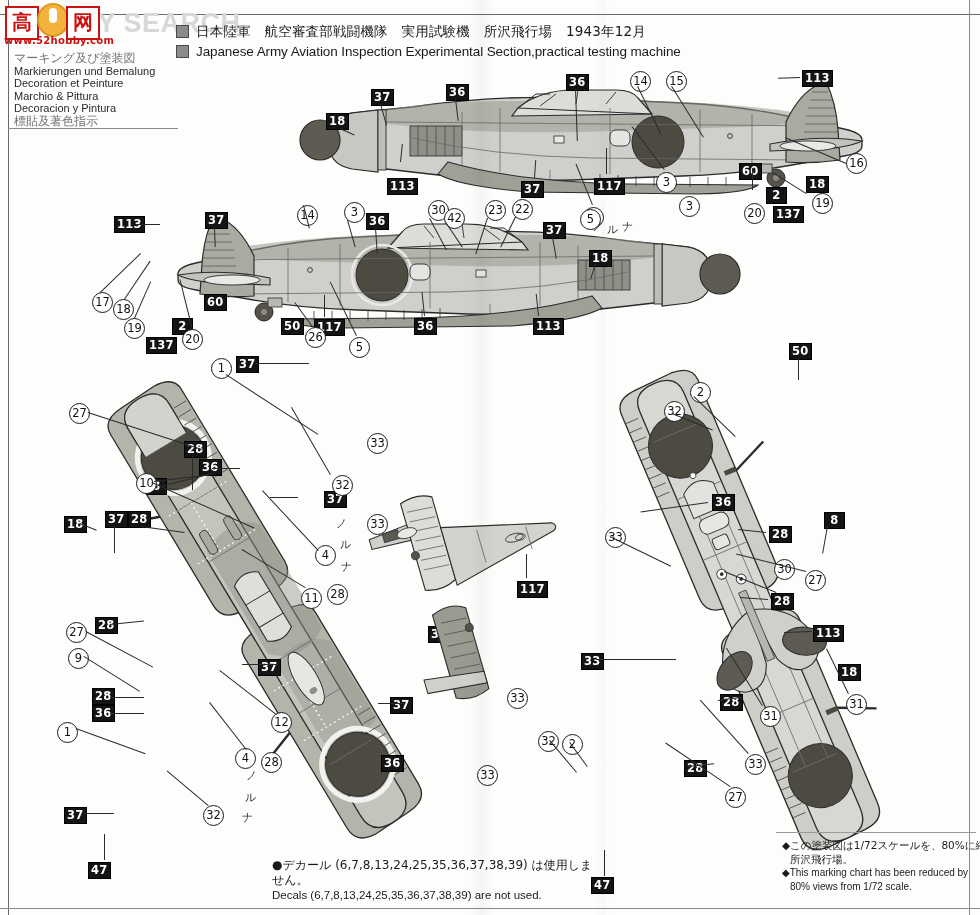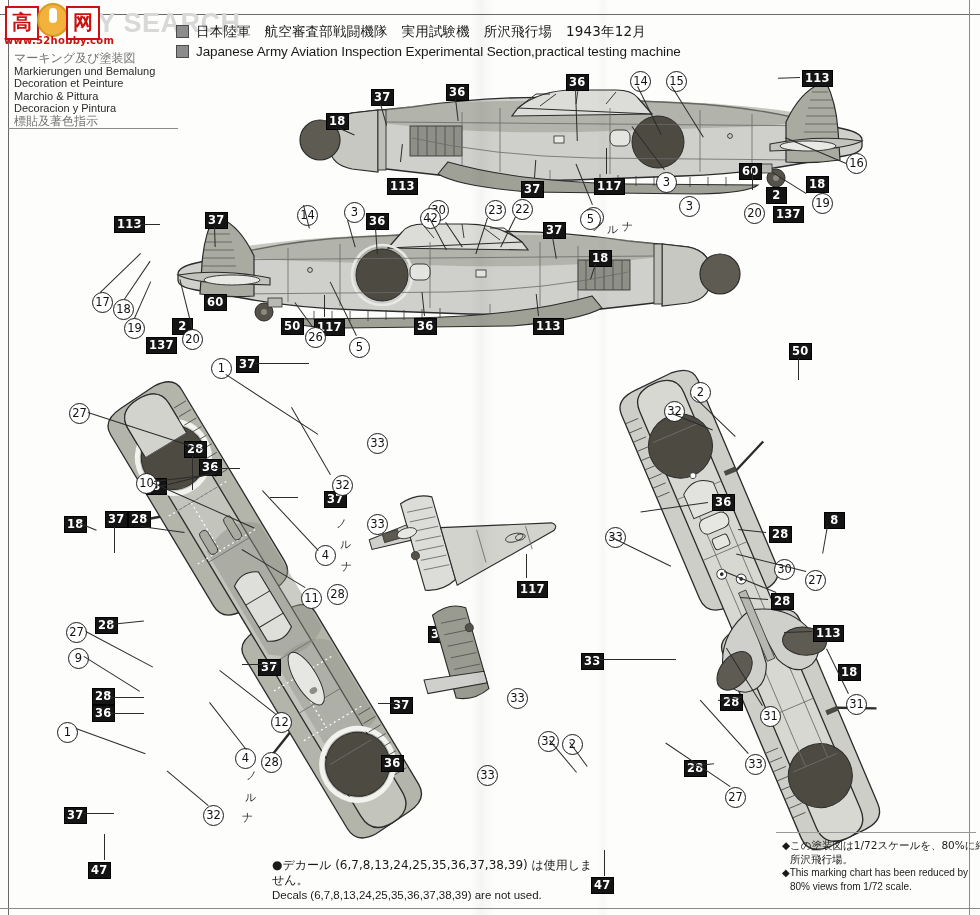--- a/index.html
+++ b/index.html
@@ -321,21 +321,21 @@
   <div class="sq" style="left:414px;top:318px">36</div>
   <div class="sq" style="left:533px;top:318px">113</div>
 
   <div class="ci" style="left:92px;top:292px">17</div>
   <div class="ci" style="left:113px;top:299px">18</div>
   <div class="ci" style="left:124px;top:318px">19</div>
   <div class="ci" style="left:182px;top:329px">20</div>
   <div class="ci" style="left:297px;top:205px">14</div>
   <div class="ci" style="left:344px;top:202px">3</div>
   <div class="ci" style="left:428px;top:200px">30</div>
-  <div class="ci" style="left:420px;top:208px">42</div>
+  <div class="ci" style="left:444px;top:208px">42</div>
   <div class="ci" style="left:485px;top:200px">23</div>
   <div class="ci" style="left:512px;top:199px">22</div>
   <div class="ci" style="left:580px;top:209px">5</div>
   <div class="ci" style="left:305px;top:327px">26</div>
   <div class="ci" style="left:349px;top:337px">5</div>
 
   <div class="ldr" style="left:136px;top:224px;width:24px;"></div>
   <div class="ldr" style="left:215px;top:227px;width:20px;transform:rotate(88deg)"></div>
   <div class="ldr" style="left:376px;top:228px;width:26px;transform:rotate(86deg)"></div>
   <div class="ldr" style="left:553px;top:237px;width:22px;transform:rotate(80deg)"></div>

